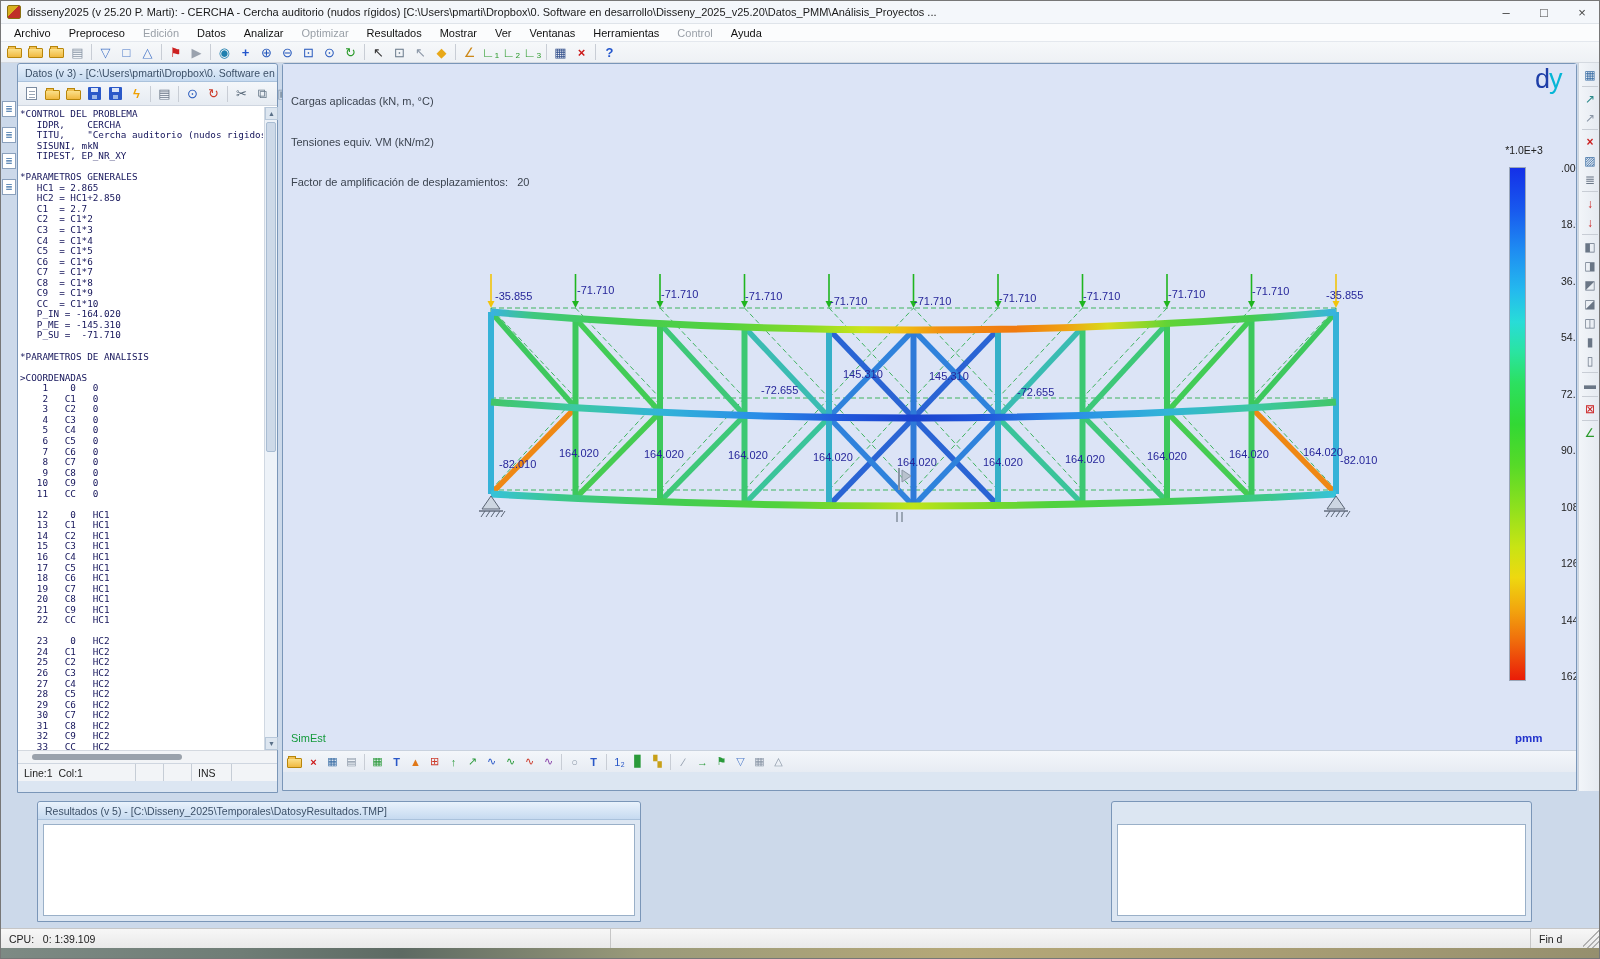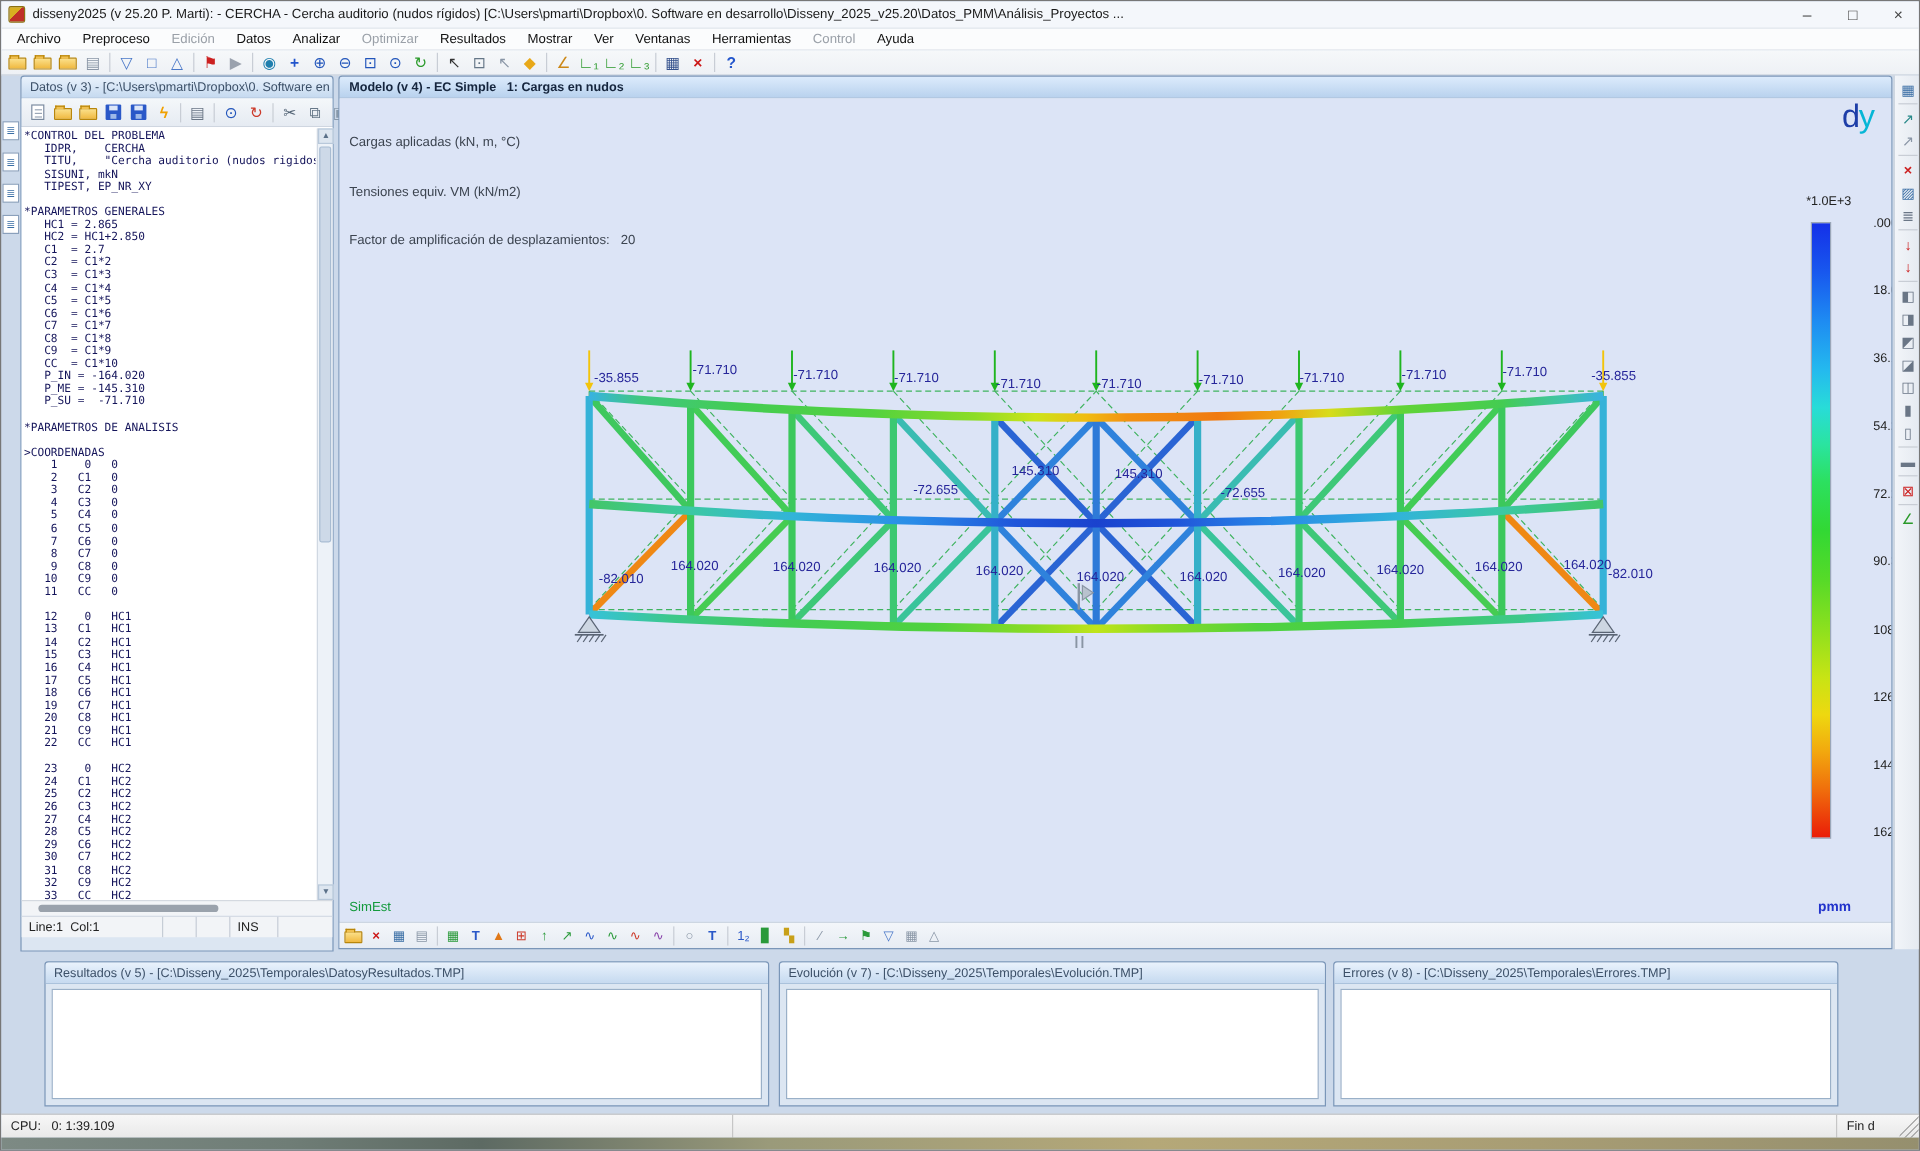--- a/index.html
+++ b/index.html
@@ -274,21 +274,20 @@
     <div id="datos-status">
       <div class="dstat" style="width:118px">Line:1  Col:1</div>
       <div class="dstat" style="width:28px"></div>
       <div class="dstat" style="width:28px"></div>
       <div class="dstat" style="width:40px">INS</div>
       <div class="dstat" style="flex:1;border-right:none"></div>
     </div>
   </div>
 
   <div class="panel" id="viewport-panel">
-    <div id="vp-titlebar">Modelo (v 4) - EC Simple   1: Cargas en nudos</div>
     <div id="canvas">
       <div id="info-lines">
         <div>Cargas aplicadas (kN, m, °C)</div>
         <div>Tensiones equiv. VM (kN/m2)</div>
         <div>Factor de amplificación de desplazamientos:   20</div>
       </div>
       <svg id="truss-svg" width="1293" height="686">
           <defs>
             <linearGradient id="gradTop" x1="0" y1="0" x2="1" y2="0">
               <stop offset="0" stop-color="#38b2e2"></stop>
@@ -551,26 +550,21 @@
       <div class="vsep"></div>
       <div class="tbtn" style="color: rgb(204, 32, 32);">⊠</div>
       <div class="vsep"></div>
       <div class="tbtn" style="color: rgb(42, 154, 42);">∠</div>
     </div>
 
   <div class="panel" style="left:36px;top:800px;width:604px;height:121px">
     <div class="panel-title">Resultados (v 5) - [C:\Disseny_2025\Temporales\DatosyResultados.TMP]</div>
     <div class="bpanel-content"></div>
   </div>
-  <div class="panel" style="left:648px;top:800px;width:456px;height:121px">
-    <div class="panel-title">Evolución (v 7) - [C:\Disseny_2025\Temporales\Evolución.TMP]</div>
-    <div class="bpanel-content"></div>
-  </div>
   <div class="panel" style="left:1110px;top:800px;width:421px;height:121px">
-    <div class="panel-title">Errores (v 8) - [C:\Disseny_2025\Temporales\Errores.TMP]</div>
     <div class="bpanel-content"></div>
   </div>
 
   <div id="statusbar">
     <div class="sseg" style="width:610px">CPU:   0: 1:39.109</div>
     <div class="sseg" style="flex:1"></div>
     <div class="sseg" style="width:70px;border-right:none">Fin d</div>
   </div>
   <div id="grip"></div>
   <div id="desktop-strip"></div>

